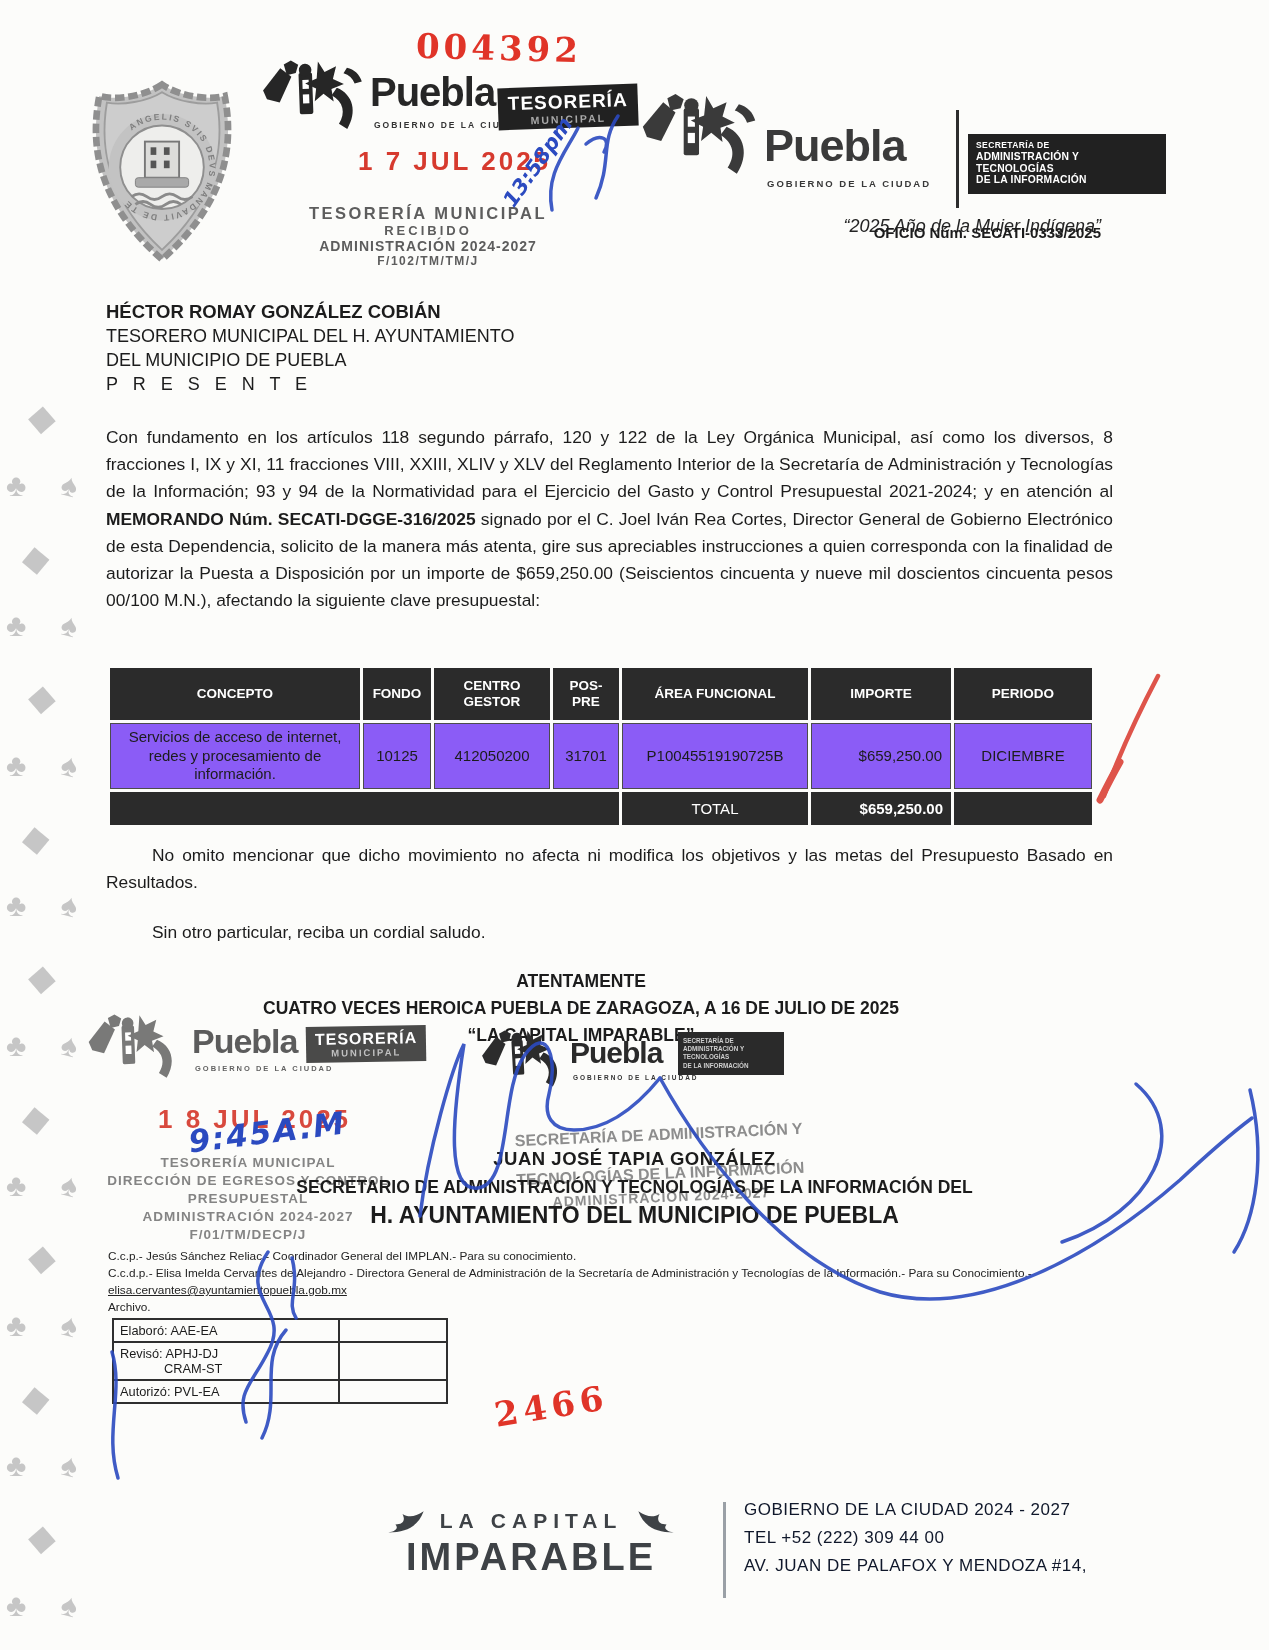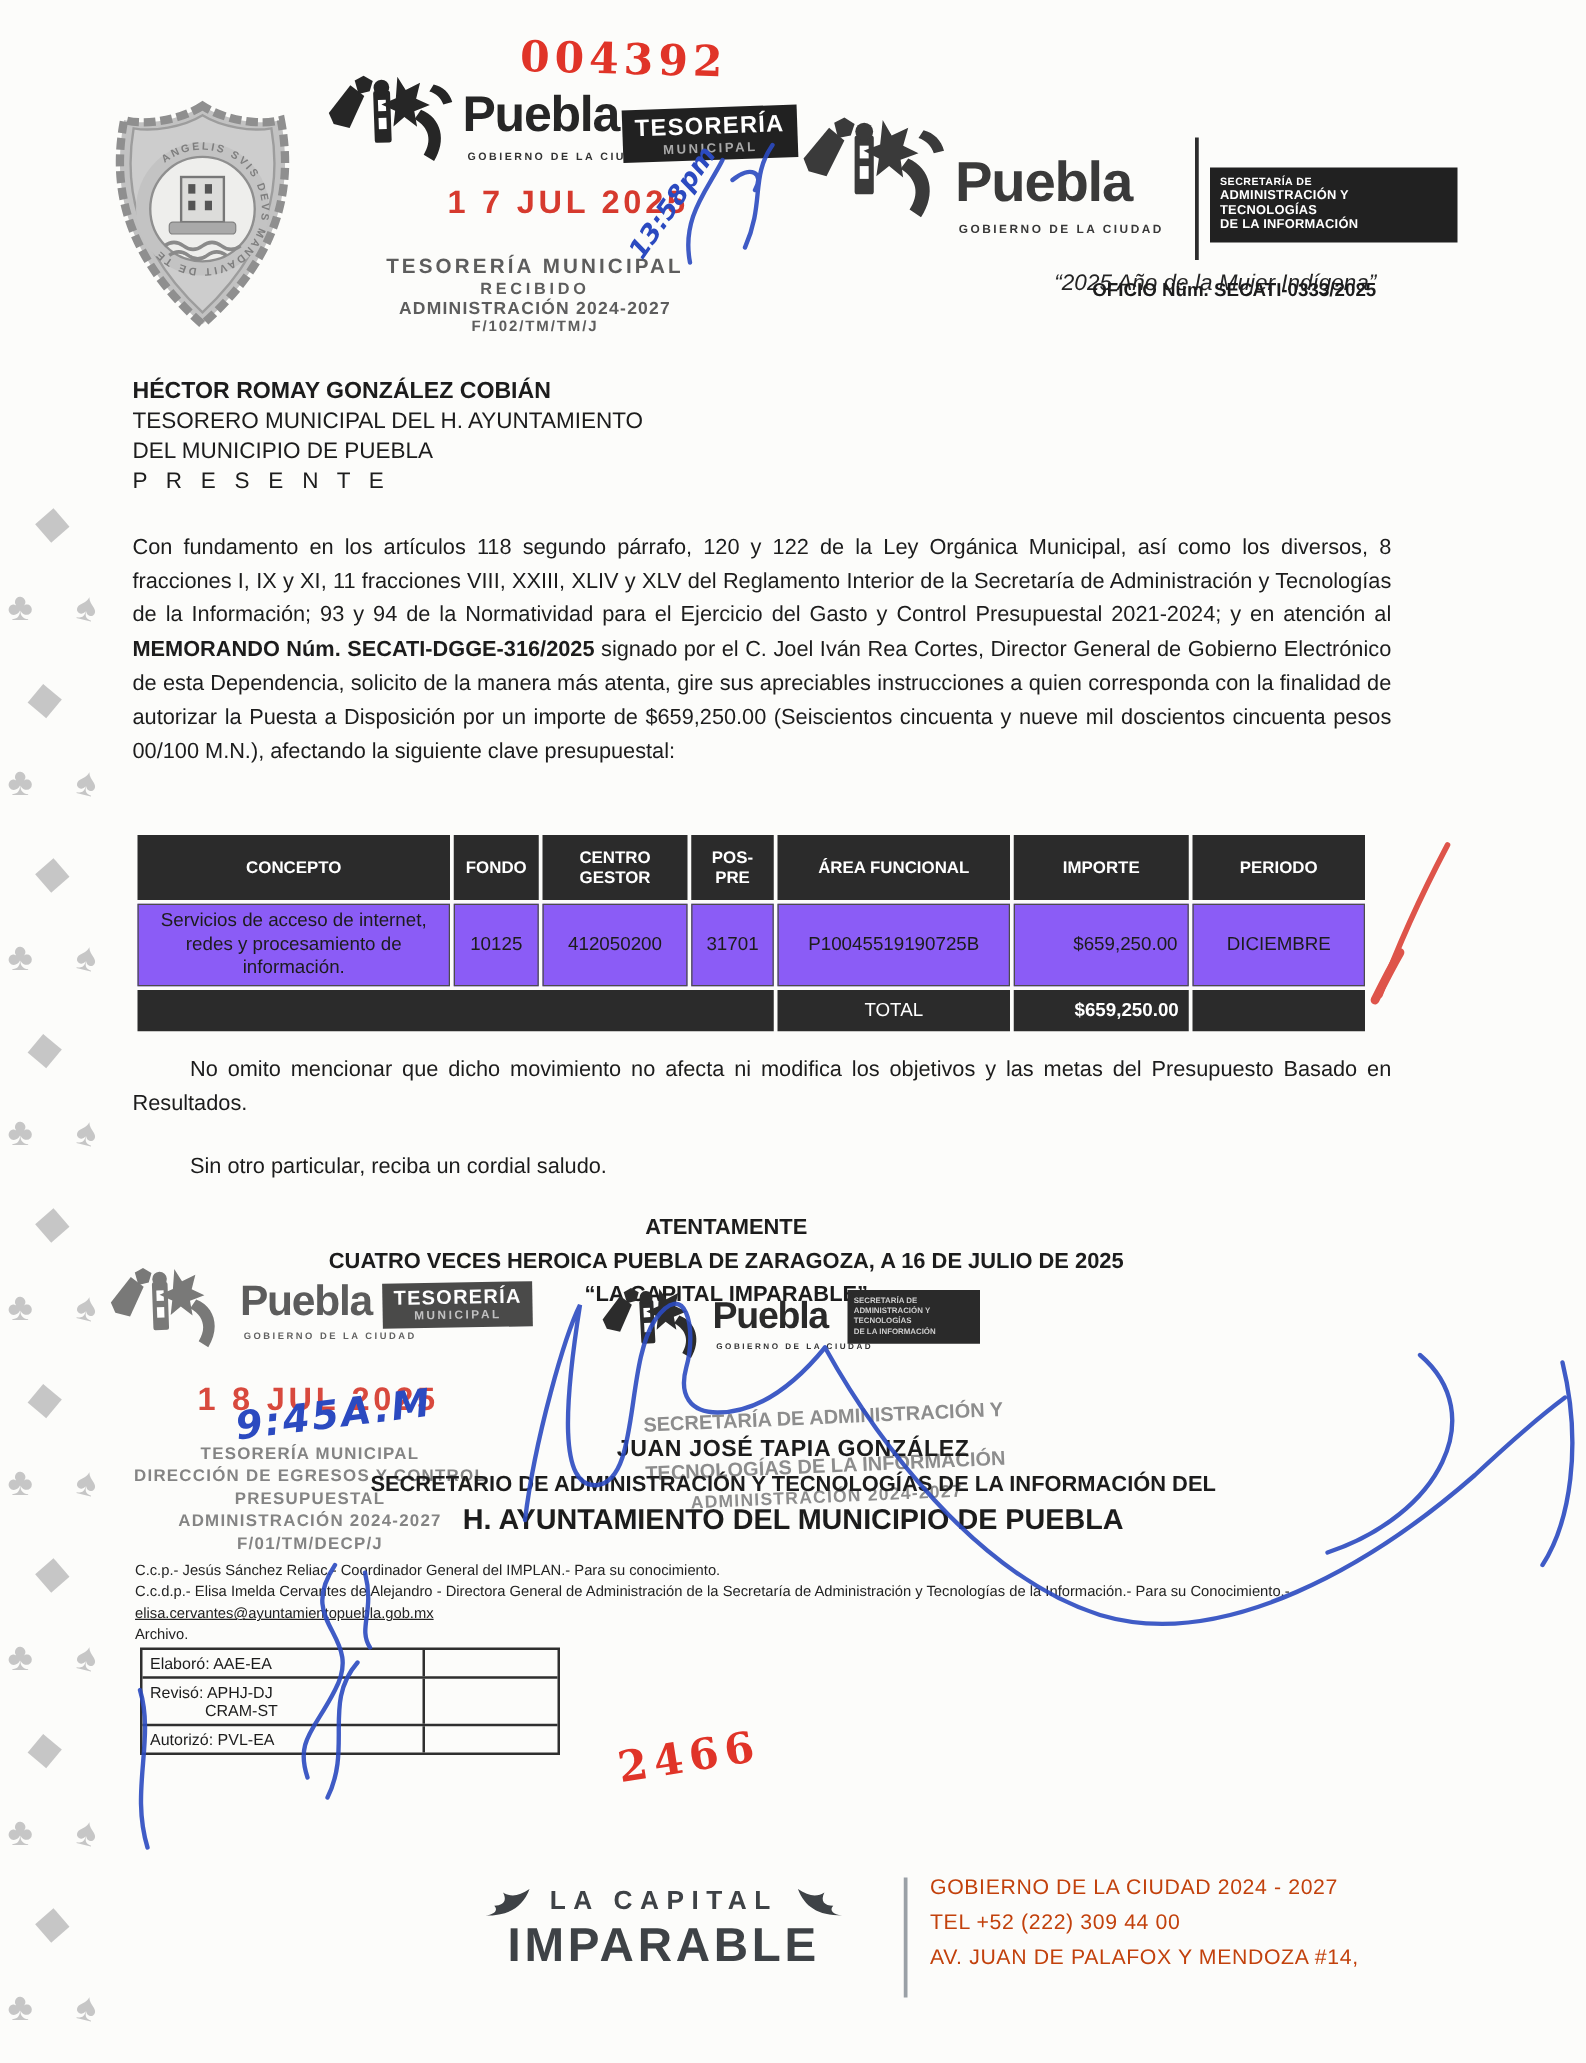--- a/index.html
+++ b/index.html
@@ -105,21 +105,21 @@
   .appr .row:last-child{border-bottom:none;}
   .appr .lc{width:212px;border-right:2px solid #2f2f2f;padding:3px 6px;}
   .appr .rc{flex:1;}
   .appr .l2{padding-left:44px;}
   
   .cap-logo{left:386px;top:1506px;width:290px;text-align:center;color:#3e4246;}
   .cap-row{display:flex;align-items:center;justify-content:space-between;gap:5px;}
   .cap-row .cap1{font-size:21px;font-weight:bold;letter-spacing:6px;white-space:nowrap;}
   .cap2{font-size:38px;font-weight:bold;letter-spacing:3px;margin-top:0px;}
   .fdiv{left:723px;top:1502px;width:3px;height:96px;background:#9aa0a6;}
-  .contact{left:744px;top:1496px;font-size:17px;line-height:28px;color:#c2410c;letter-spacing:.5px;}
+  .contact{left:744px;top:1496px;font-size:17px;line-height:28px;color:#0f172a;letter-spacing:.5px;}
   
   .penlayer{left:0;top:0;width:1269px;height:1650px;z-index:6;pointer-events:none;}
   .hand{position:absolute;color:#2b4ac0;font-style:italic;font-weight:bold;z-index:7;
         font-family:"DejaVu Sans",sans-serif;white-space:nowrap;}
   .hand-top{left:486px;top:150px;font-size:21px;transform:rotate(-55deg);}
   .hand-eg{left:188px;top:1114px;font-size:31px;transform:rotate(-7deg);letter-spacing:2px;}
 </style>
 </head>
 <body>
 

